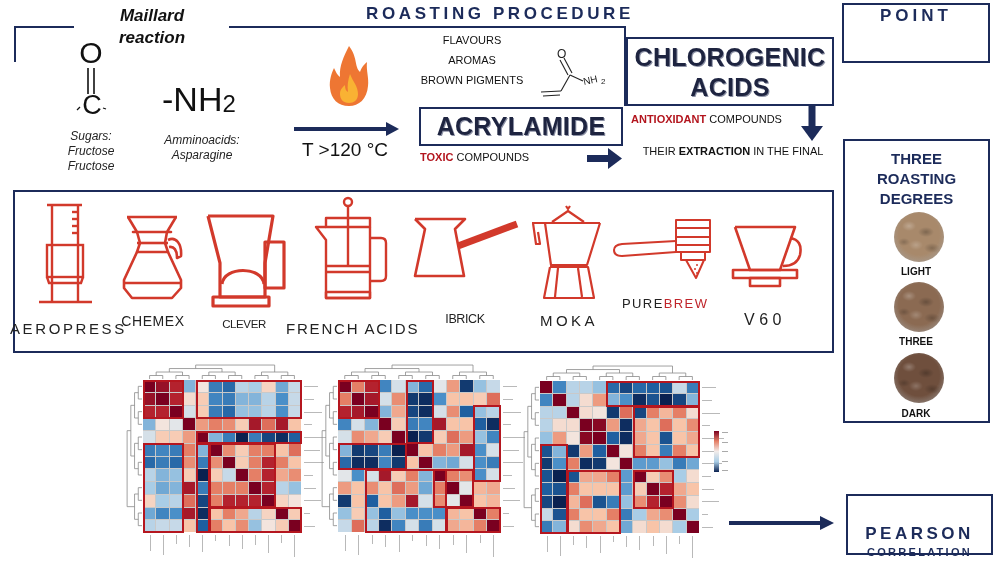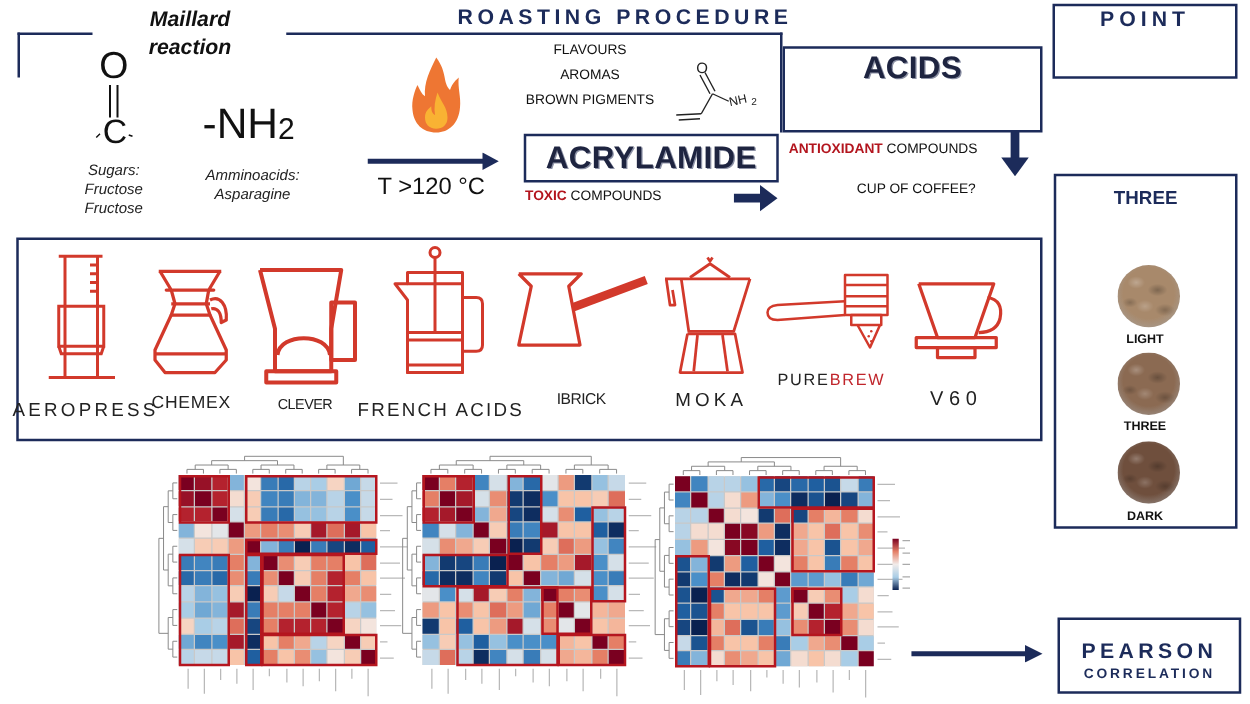--- a/index.html
+++ b/index.html
@@ -102,41 +102,44 @@
 </div>
 <div class="abs note" style="left:420px;top:151px;">
   <b>TOXIC</b><span> COMPOUNDS</span>
 </div>
 <svg class="abs" style="left:587px;top:148px;" width="36" height="22">
   <rect x="0" y="7" width="22" height="7" fill="#1c2b5a"></rect>
   <polygon points="21,0 35,10.5 21,21" fill="#1c2b5a"></polygon>
 </svg>
 
 <div class="box" style="left:626px;top:37px;width:208px;height:69px;">
+  <div class="big-label" style="line-height:30px;margin-top:3px;">CHLOROGENIC</div>
   <div class="big-label" style="line-height:30px;">ACIDS</div>
 </div>
 <div class="abs note" style="left:631px;top:113px;">
   <b>ANTIOXIDANT</b><span> COMPOUNDS</span>
 </div>
 <svg class="abs" style="left:800px;top:105px;" width="24" height="37">
   <rect x="8.5" y="0" width="7" height="22" fill="#1c2b5a"></rect>
   <polygon points="1,21 23,21 12,36" fill="#1c2b5a"></polygon>
 </svg>
 
 <div class="abs question">
-  <div>CUP OF COFFEE?</div>
+  <div><span>THEIR </span><b>EXTRACTION</b><span> IN THE FINAL</span></div>
 </div>
 
 <div class="box" style="left:842px;top:3px;width:148px;height:60px;">
   <div class="side-title" style="font-size:17px;letter-spacing:4px;line-height:21px;">POINT</div>
 </div>
 
 <div class="box" style="left:843px;top:139px;width:147px;height:284px;">
   <div class="side-title" style="font-size:15px;line-height:20px;margin-top:8px;">
     <div>THREE</div>
+    <div>ROASTING</div>
+    <div>DEGREES</div>
   </div>
 </div>
 <div class="bean" style="top: 212px; background: radial-gradient(7px 5px at 15px 14px, rgba(255, 255, 255, 0.25), transparent), radial-gradient(8px 5px at 32px 20px, rgba(0, 0, 0, 0.25), transparent), radial-gradient(7px 5px at 22px 33px, rgba(255, 255, 255, 0.2), transparent), radial-gradient(8px 5px at 38px 36px, rgba(0, 0, 0, 0.22), transparent), radial-gradient(6px 4px at 10px 30px, rgba(0, 0, 0, 0.2), transparent), radial-gradient(circle at 50% 45%, rgb(168, 137, 107) 55%, rgba(0, 0, 0, 0.35) 100%);"></div>
 <div class="bean-label" style="top:266px;">LIGHT</div>
 <div class="bean" style="top: 282px; background: radial-gradient(7px 5px at 15px 14px, rgba(255, 255, 255, 0.25), transparent), radial-gradient(8px 5px at 32px 20px, rgba(0, 0, 0, 0.25), transparent), radial-gradient(7px 5px at 22px 33px, rgba(255, 255, 255, 0.2), transparent), radial-gradient(8px 5px at 38px 36px, rgba(0, 0, 0, 0.22), transparent), radial-gradient(6px 4px at 10px 30px, rgba(0, 0, 0, 0.2), transparent), radial-gradient(circle at 50% 45%, rgb(139, 106, 82) 55%, rgba(0, 0, 0, 0.35) 100%);"></div>
 <div class="bean-label" style="top:336px;">THREE</div>
 <div class="bean" style="top: 353px; background: radial-gradient(7px 5px at 15px 14px, rgba(255, 255, 255, 0.25), transparent), radial-gradient(8px 5px at 32px 20px, rgba(0, 0, 0, 0.25), transparent), radial-gradient(7px 5px at 22px 33px, rgba(255, 255, 255, 0.2), transparent), radial-gradient(8px 5px at 38px 36px, rgba(0, 0, 0, 0.22), transparent), radial-gradient(6px 4px at 10px 30px, rgba(0, 0, 0, 0.2), transparent), radial-gradient(circle at 50% 45%, rgb(111, 79, 61) 55%, rgba(0, 0, 0, 0.35) 100%);"></div>
 <div class="bean-label" style="top:408px;">DARK</div>
 
 <div class="box" style="left:13px;top:190px;width:821px;height:163px;background:transparent;"></div>
@@ -999,15 +1002,15 @@
 <div class="cb-tick" style="top:442px;"></div>
 <div class="cb-tick" style="top:451px;"></div>
 <div class="cb-tick" style="top:461px;"></div>
 <div class="cb-tick" style="top:470px;"></div>
 
 <svg class="abs" style="left:729px;top:516px;" width="106" height="14">
   <line x1="0" y1="7" x2="93" y2="7" stroke="#1c2b5a" stroke-width="4"></line>
   <polygon points="91,0 105,7 91,14" fill="#1c2b5a"></polygon>
 </svg>
 <div class="box" style="left:846px;top:494px;width:147px;height:61px;">
-  <div class="side-title" style="font-size:17px;letter-spacing:3.5px;line-height:22px;margin-top:14px;">PEARSON</div>
+  <div class="side-title" style="font-size:17px;letter-spacing:3.5px;line-height:22px;margin-top:27px;">PEARSON</div>
   <div class="side-title" style="font-size:11px;letter-spacing:2.3px;line-height:14px;">CORRELATION</div>
 </div>
 
 </body></html>

